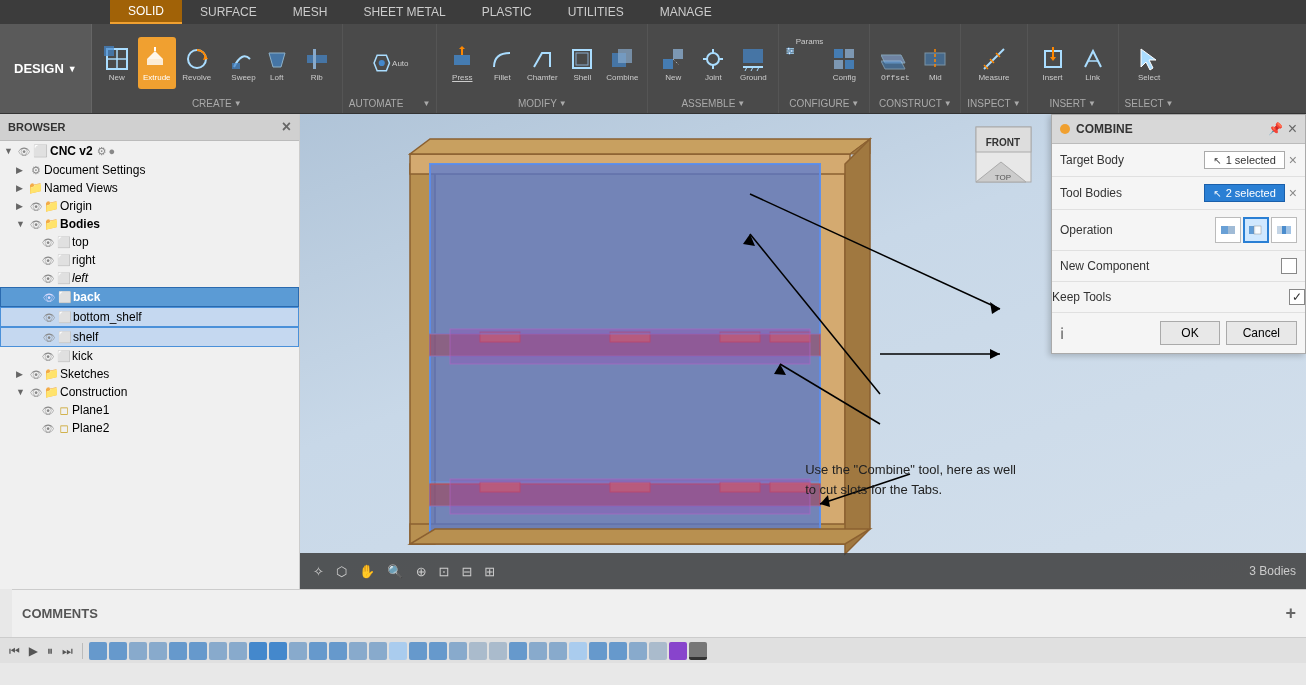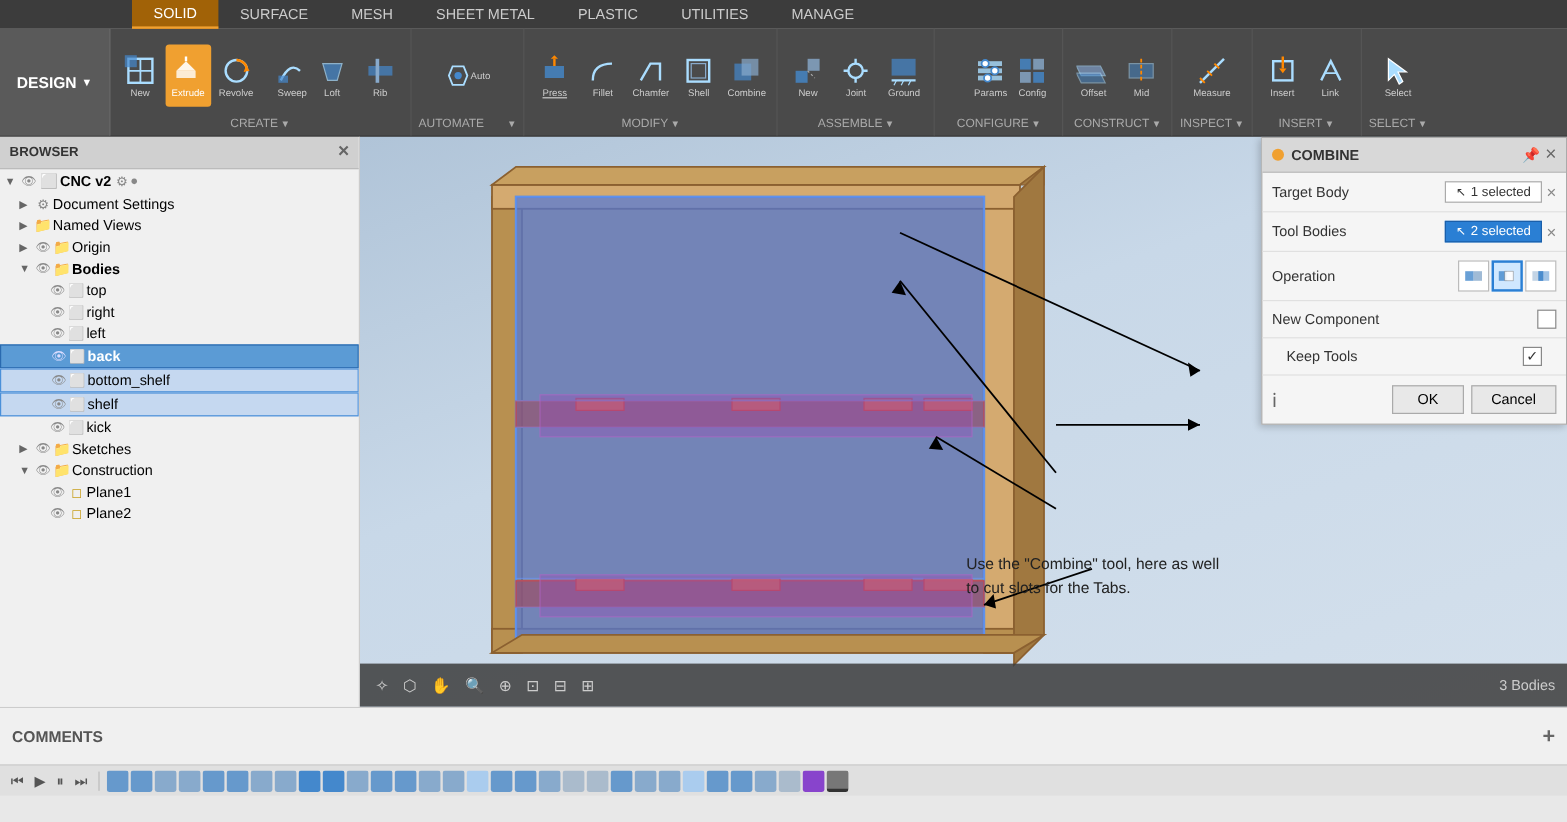--- a/index.html
+++ b/index.html
@@ -169,21 +169,21 @@
       </div>
     </div>
     <div style="font-size:10px; color:#aaa; display:flex; align-items:center; gap:2px; cursor:pointer;">
       <span>ASSEMBLE</span>
       <span style="font-size:8px;">▼</span>
     </div>
   </div>
 
   <div style="display:flex; flex-direction:column; align-items:center; padding:4px 6px; border-right:1px solid #555;">
     <div style="display:flex; gap:2px; align-items:center; flex:1;">
-      <div style="width:38px; height:52px; display:flex; flex-direction:column; align-items:flex-end; justify-content:center; cursor:pointer; border-radius:3px;margin-left:16px;">
+      <div style="width:38px; height:52px; display:flex; flex-direction:row; align-items:flex-start; justify-content:center; cursor:pointer; border-radius:3px;">
         <svg width="28" height="28" viewBox="0 0 28 28">
             <rect x="4" y="6" width="20" height="4" fill="#aaddff" opacity="0.8"></rect>
             <rect x="4" y="12" width="20" height="4" fill="#aaddff" opacity="0.8"></rect>
             <rect x="4" y="18" width="20" height="4" fill="#aaddff" opacity="0.8"></rect>
             <circle cx="10" cy="8" r="3" fill="#fff" stroke="#4488cc" stroke-width="1.5"></circle>
             <circle cx="18" cy="14" r="3" fill="#fff" stroke="#4488cc" stroke-width="1.5"></circle>
             <circle cx="12" cy="20" r="3" fill="#fff" stroke="#4488cc" stroke-width="1.5"></circle>
           </svg>
         <span style="font-size:8px; color:#ccc;">Params</span>
       </div>
@@ -204,21 +204,21 @@
   </div>
 
   <div style="display:flex; flex-direction:column; align-items:center; padding:4px 6px; border-right:1px solid #555;">
     <div style="display:flex; gap:2px; align-items:center; flex:1;">
       <div style="width:38px; height:52px; display:flex; flex-direction:column; align-items:center; justify-content:center; cursor:pointer; border-radius:3px;">
         <svg width="28" height="28" viewBox="0 0 28 28">
             <parallelogram></parallelogram>
             <polygon points="4,18 24,18 20,10 0,10" fill="#88aadd" opacity="0.6" stroke="#aaddff" stroke-width="1"></polygon>
             <polygon points="4,24 24,24 20,16 0,16" fill="#4488cc" opacity="0.5" stroke="#aaddff" stroke-width="1"></polygon>
           </svg>
-        <span style="font-size:8px; color:#ccc;">Offset</span>
+        <span style="font-size:8px; color:#ccc;font-family:Liberation Mono, monospace;">Offset</span>
       </div>
       <div style="width:38px; height:52px; display:flex; flex-direction:column; align-items:center; justify-content:center; cursor:pointer; border-radius:3px;">
         <svg width="28" height="28" viewBox="0 0 28 28">
             <rect x="4" y="8" width="20" height="12" fill="#4488cc" opacity="0.5" stroke="#aaddff" stroke-width="1"></rect>
             <line x1="14" y1="4" x2="14" y2="24" stroke="#ff8800" stroke-width="1.5" stroke-dasharray="3,2"></line>
           </svg>
         <span style="font-size:8px; color:#ccc;">Mid</span>
       </div>
     </div>
     <div style="font-size:10px; color:#aaa; display:flex; align-items:center; gap:2px; cursor:pointer;">
@@ -339,21 +339,21 @@
       <span style="width:12px;"></span>
       <span style="color:#888; font-size:10px; width:16px; text-align:center;">👁</span>
       <span style="color:#aaa; font-size:11px; width:16px; text-align:center;">⬜</span>
       <span style="font-size:12px;">right</span>
     </div>
 
     <div style="display:flex; align-items:center; padding:2px 4px 2px 28px; cursor:pointer;">
       <span style="width:12px;"></span>
       <span style="color:#888; font-size:10px; width:16px; text-align:center;">👁</span>
       <span style="color:#aaa; font-size:11px; width:16px; text-align:center;">⬜</span>
-      <span style="font-size:12px;">left</span>
+      <span style="font-size:12px;font-style:italic;">left</span>
     </div>
 
     <div style="display:flex; align-items:center; padding:2px 4px 2px 28px; cursor:pointer; background:#5b9bd5; border:1px solid #2a6aaf;">
       <span style="width:12px;"></span>
       <span style="color:#ddf; font-size:10px; width:16px; text-align:center;">👁</span>
       <span style="color:#aaddff; font-size:11px; width:16px; text-align:center;">⬜</span>
       <span style="font-size:12px; color:#fff; font-weight:bold;">back</span>
     </div>
 
     <div style="display:flex; align-items:center; padding:2px 4px 2px 28px; cursor:pointer; background:#c5d8f0; border:1px solid #4a90d9;">
@@ -471,20 +471,29 @@
       <line x1="450" y1="80" x2="700" y2="195" stroke="#000" stroke-width="1.5"></line>
       <polygon points="700,195 690,188 692,200" fill="#000"></polygon>
 
     </svg>
 
     <div style="position:absolute; bottom:90px; right:290px; font-size:13px; color:#222; line-height:1.5; max-width:230px;">
       <span style="white-space:pre-line;">Use the "Combine" tool, here as well
 to cut slots for the Tabs.</span>
     </div>
 
+    <div style="position:absolute; top:8px; right:270px; width:65px; height:65px;">
+      <svg width="65" height="65" viewBox="0 0 65 65">
+        <rect x="5" y="5" width="55" height="55" fill="#e8e8e8" stroke="#aaa" stroke-width="1"></rect>
+        <rect x="5" y="5" width="55" height="25" fill="#ddd" stroke="#aaa" stroke-width="1"></rect>
+        <text x="32" y="24" text-anchor="middle" font-size="10" font-weight="bold" fill="#333">FRONT</text>
+        <polygon points="5,60 30,40 55,60" fill="#ccc" stroke="#aaa" stroke-width="1"></polygon>
+        <text x="32" y="58" text-anchor="middle" font-size="8" fill="#555">TOP</text>
+      </svg>
+    </div>
 
     <div style="position:absolute; top:0; right:0; width:255px; background:#f5f5f5; border:1px solid #aaa; box-shadow:-2px 2px 6px rgba(0,0,0,0.2);">
 
       <div style="background:#d8d8d8; padding:5px 8px; display:flex; align-items:center; justify-content:space-between; border-bottom:1px solid #bbb;">
         <div style="display:flex; align-items:center; gap:6px;">
           <div style="width:10px; height:10px; background:#f0a030; border-radius:50%;"></div>
           <span style="font-weight:bold; font-size:12px; color:#333;">COMBINE</span>
         </div>
         <div style="display:flex; align-items:center; gap:4px;">
           <span style="cursor:pointer; color:#666; font-size:12px;">📌</span>
@@ -533,21 +542,21 @@
               </svg>
           </div>
         </div>
       </div>
 
       <div style="display:flex; align-items:center; padding:7px 8px; border-bottom:1px solid #e0e0e0;">
         <span style="flex:1; font-size:12px; color:#333;">New Component</span>
         <div style="width:16px; height:16px; border:1px solid #888; background:#fff; display:flex; align-items:center; justify-content:center; cursor:pointer;"></div>
       </div>
 
-      <div style="display:flex; align-items:center; padding:7px 20px; border-bottom:1px solid #e0e0e0;">
+      <div style="display:flex; align-items:center; padding:7px 0; border-bottom:1px solid #e0e0e0;">
         <span style="flex:1; font-size:12px; color:#333;">Keep Tools</span>
         <div style="width:16px; height:16px; border:1px solid #888; background:#fff; display:flex; align-items:center; justify-content:center; cursor:pointer; font-size:12px; color:#333;">✓</div>
       </div>
 
       <div style="display:flex; align-items:center; padding:8px; justify-content:space-between;">
         <span style="color:#666; font-size:16px;">ℹ</span>
         <div style="display:flex; gap:6px;">
           <button style="background:#e8e8e8; border:1px solid #aaa; padding:4px 20px; cursor:pointer; font-size:12px;">OK</button>
           <button style="background:#e8e8e8; border:1px solid #aaa; padding:4px 16px; cursor:pointer; font-size:12px;">Cancel</button>
         </div>
@@ -561,21 +570,21 @@
       <div style="color:#ccc; font-size:13px; cursor:pointer; padding:3px;">🔍</div>
       <div style="color:#ccc; font-size:13px; cursor:pointer; padding:3px;">⊕</div>
       <div style="color:#ccc; font-size:13px; cursor:pointer; padding:3px;">⊡</div>
       <div style="color:#ccc; font-size:13px; cursor:pointer; padding:3px;">⊟</div>
       <div style="color:#ccc; font-size:13px; cursor:pointer; padding:3px;">⊞</div>
       <div style="color:#ccc; font-size:12px; margin-left:auto;">3 Bodies</div>
     </div>
   </div>
 </div>
 
-<div style="height:48px; background:#f0f0f0; border-top:1px solid #ccc; display:flex; align-items:center; padding:0 10px; gap:8px;">
+<div style="height:48px; background:#f0f0f0; border-top:1px solid #ccc; display:flex; align-items:center; padding:0 10px; gap:8px;margin-left:12px;">
   <span style="font-size:13px; font-weight:bold; color:#555; flex:1;">COMMENTS</span>
   <span style="cursor:pointer; color:#666; font-size:18px; font-weight:bold;">+</span>
 </div>
 
 <div style="height:26px; background:#e0e0e0; border-top:1px solid #ccc; display:flex; align-items:center; padding:0 6px; gap:3px; overflow:hidden;">
   <div style="color:#555; font-size:12px; cursor:pointer; padding:2px 3px;">⏮</div>
   <div style="color:#555; font-size:12px; cursor:pointer; padding:2px 3px;">▶</div>
   <div style="color:#555; font-size:12px; cursor:pointer; padding:2px 3px;">⏸</div>
   <div style="color:#555; font-size:12px; cursor:pointer; padding:2px 3px;">⏭</div>
   <div style="height:16px; width:1px; background:#bbb; margin:0 3px;"></div>

